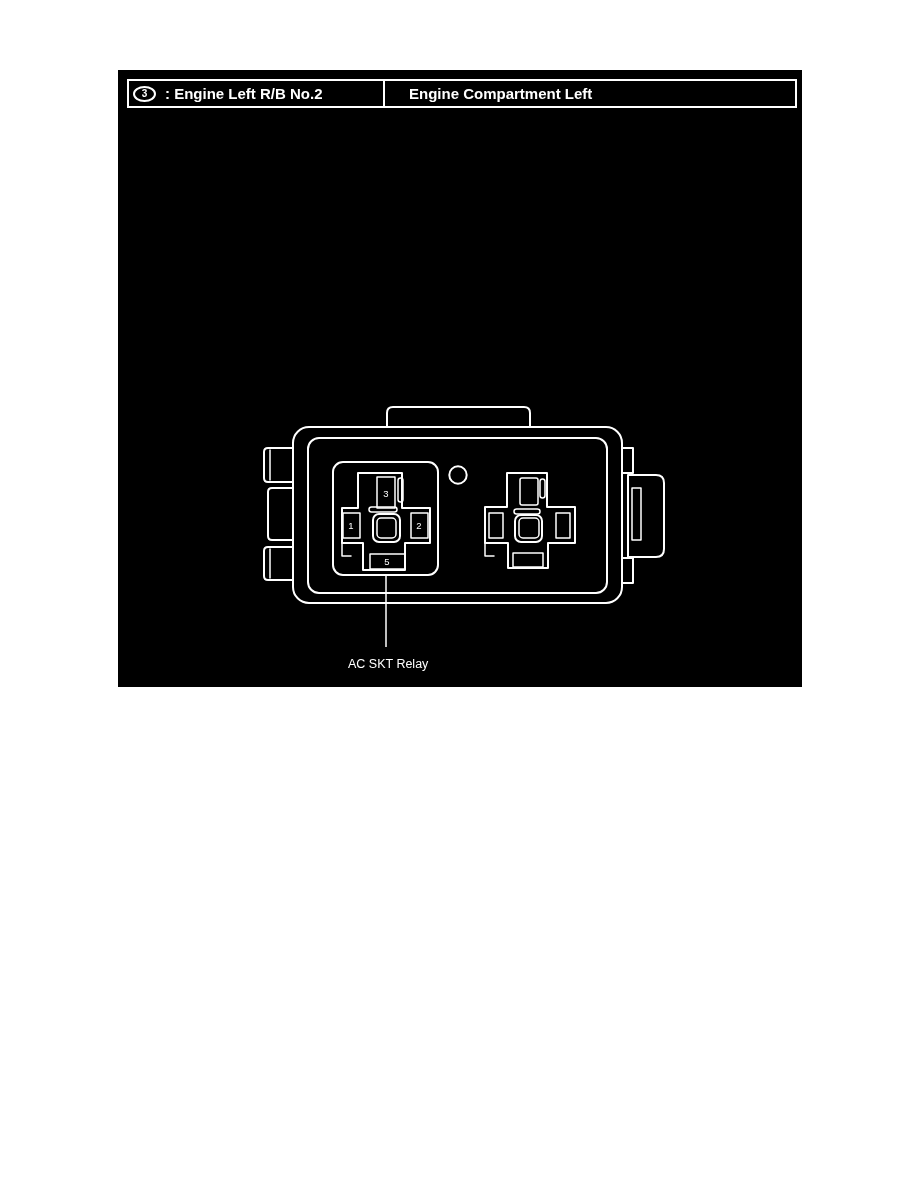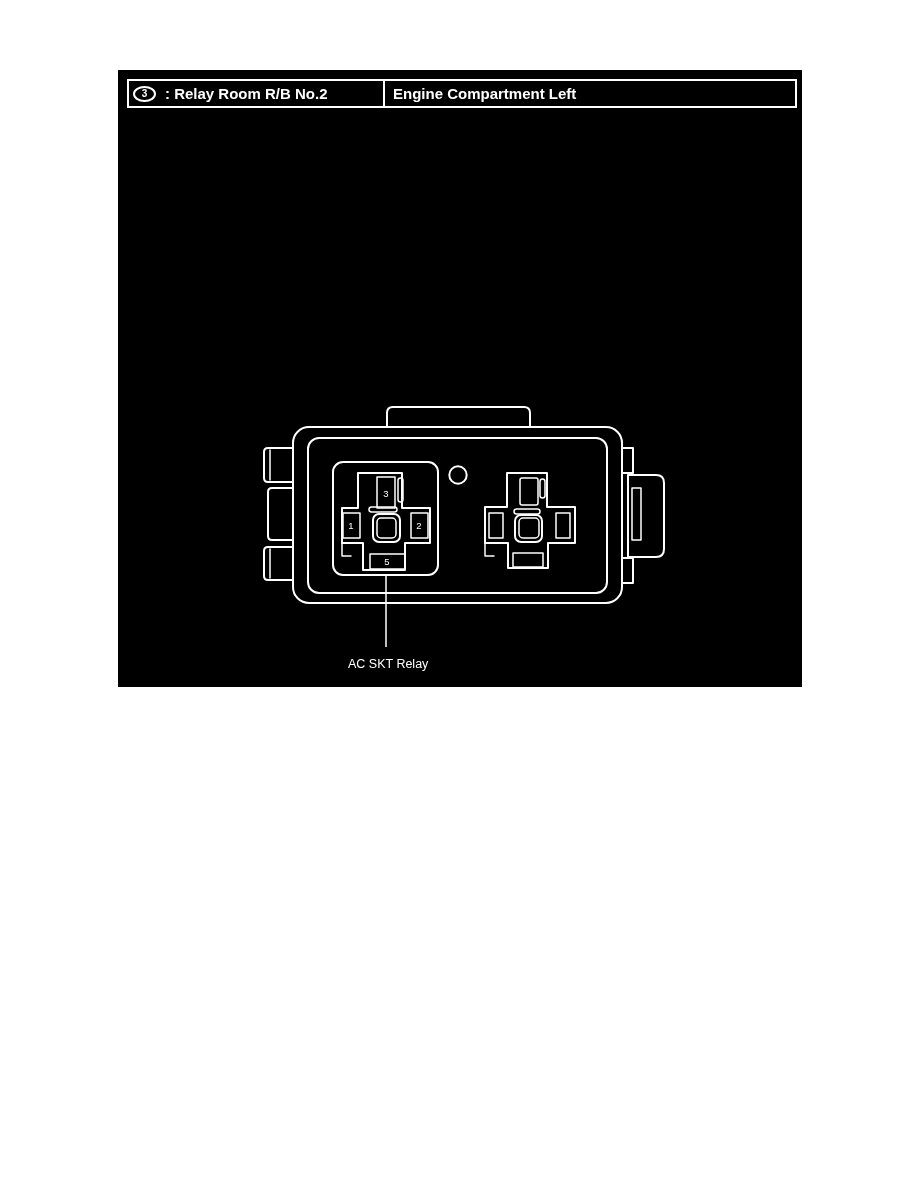--- a/index.html
+++ b/index.html
@@ -43,21 +43,21 @@
     overflow: hidden;
   }
   .header-divider {
     flex: 0 0 2px;
     background: #ffffff;
   }
   .header-right {
     flex: 1 1 auto;
     display: flex;
     align-items: center;
-    padding-left: 8px;
+    padding-left: 24px;
     overflow: hidden;
   }
   .callout {
     display: inline-flex;
     align-items: center;
     justify-content: center;
     width: 23px;
     height: 16px;
     border: 2px solid #ffffff;
     border-radius: 50%;
@@ -81,21 +81,21 @@
 <body>
 
 <div class="page">
   <div class="panel">
 
     <div class="header-bar">
       <div class="header-left">
         <span class="callout">
           <span>3</span>
         </span>
-        <span>: Relay Room R/B No.2</span>
+        <span>: Engine Left R/B No.2</span>
       </div>
       <div class="header-divider"></div>
       <div class="header-right">
         <span>Engine Compartment Left</span>
       </div>
     </div>
 
     <svg class="diagram-svg" width="684" height="617" viewBox="0 0 684 617" xmlns="http://www.w3.org/2000/svg">
 
       <g stroke="#ffffff" fill="none" stroke-width="2" stroke-linejoin="round" stroke-linecap="round">

